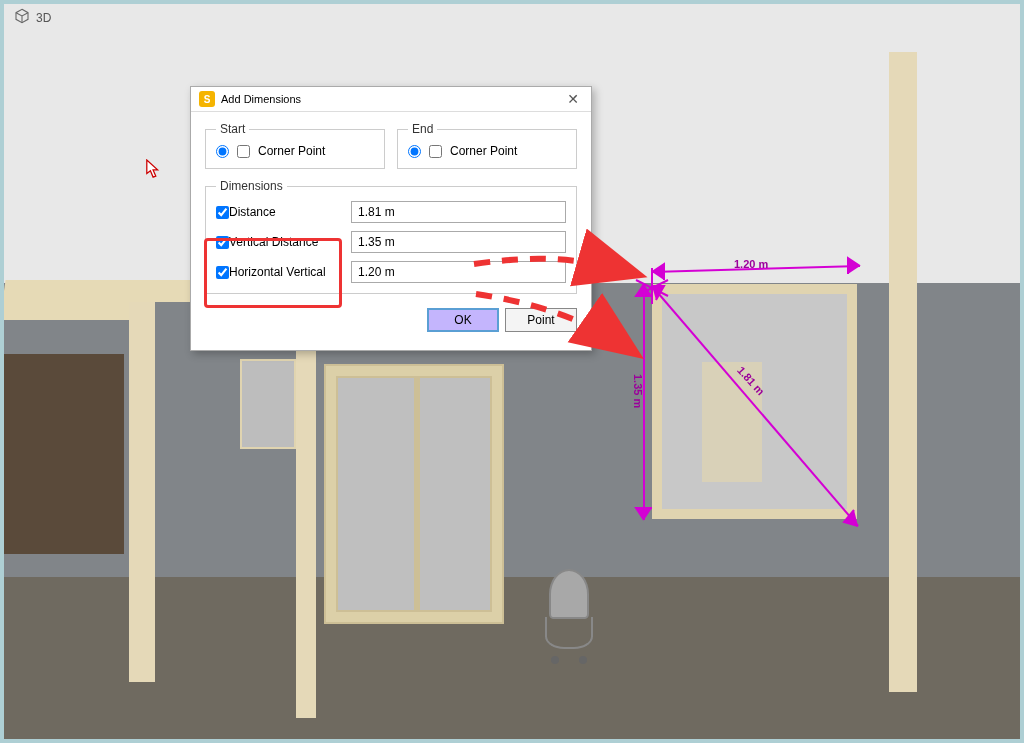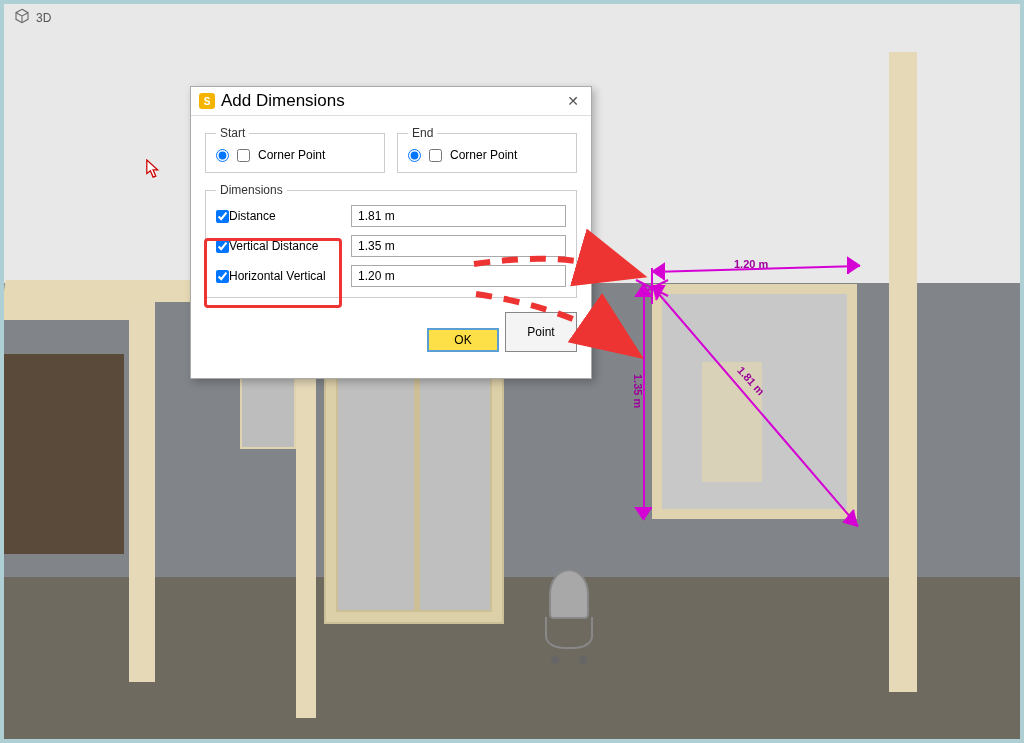--- a/index.html
+++ b/index.html
@@ -46,24 +46,24 @@
   }
   .dialog-title {
     display: flex; align-items: center; padding: 4px 8px; gap: 6px;
     border-bottom: 1px solid #ddd;
   }
   .dialog-title .logo {
     width: 16px; height: 16px; background: #f5b400; border-radius: 3px;
     display: flex; align-items: center; justify-content: center;
     color: #fff; font-weight: bold; font-size: 10px;
   }
-  .dialog-title .t { flex: 1; font-weight: normal; font-size: 17px; }
+  .dialog-title .t { flex: 1; font-weight: normal; font-size: 11px; }
   .dialog-title .close { font-size: 14px; color: #555; cursor: pointer; padding: 0 4px; }
 
-  .dialog-body { padding: 10px 14px 18px 14px; }
+  .dialog-body { padding: 10px 14px 10px 14px; }
 
   fieldset { border: 1px solid #ccc; padding: 8px 10px 10px 10px; margin-bottom: 10px; }
   legend { font-size: 12px; padding: 0 4px; color: #333; }
 
   .row-split { display: flex; gap: 12px; }
   .row-split fieldset { flex: 1; }
 
   .radio-row { display: flex; align-items: center; gap: 8px; }
   .radio-row input[type=radio] { width: 13px; height: 13px; }
   .radio-row input[type=checkbox] { width: 13px; height: 13px; }
@@ -72,21 +72,21 @@
   .dim-grid label { display: flex; align-items: center; gap: 0; }
   .dim-grid input[type=text] {
     width: 100%; border: 1px solid #aaa; padding: 3px 6px; font-family: inherit; font-size: 12px;
   }
 
   .dialog-buttons { display: flex; justify-content: flex-end; gap: 6px; padding: 4px 0 8px 0; }
   .dialog-buttons button {
     min-width: 72px; padding: 3px 12px; border: 1px solid #888; background: #f4f4f4;
     font-family: inherit; font-size: 12px; cursor: pointer;
   }
-  .dialog-buttons button.primary { border: 2px solid #5a9fd4; background: #fde047; margin-top: 16px; }
+  .dialog-buttons button.primary { border: 2px solid #5a9fd4; background: #c4b5fd; }
 
   
   .scene-block { position: absolute; }
 </style>
 </head>
 <body>
 
 <div class="viewport">
 
   <div class="wall-dark scene-block" style="left:0;top:350px;width:120px;height:200px"></div>

